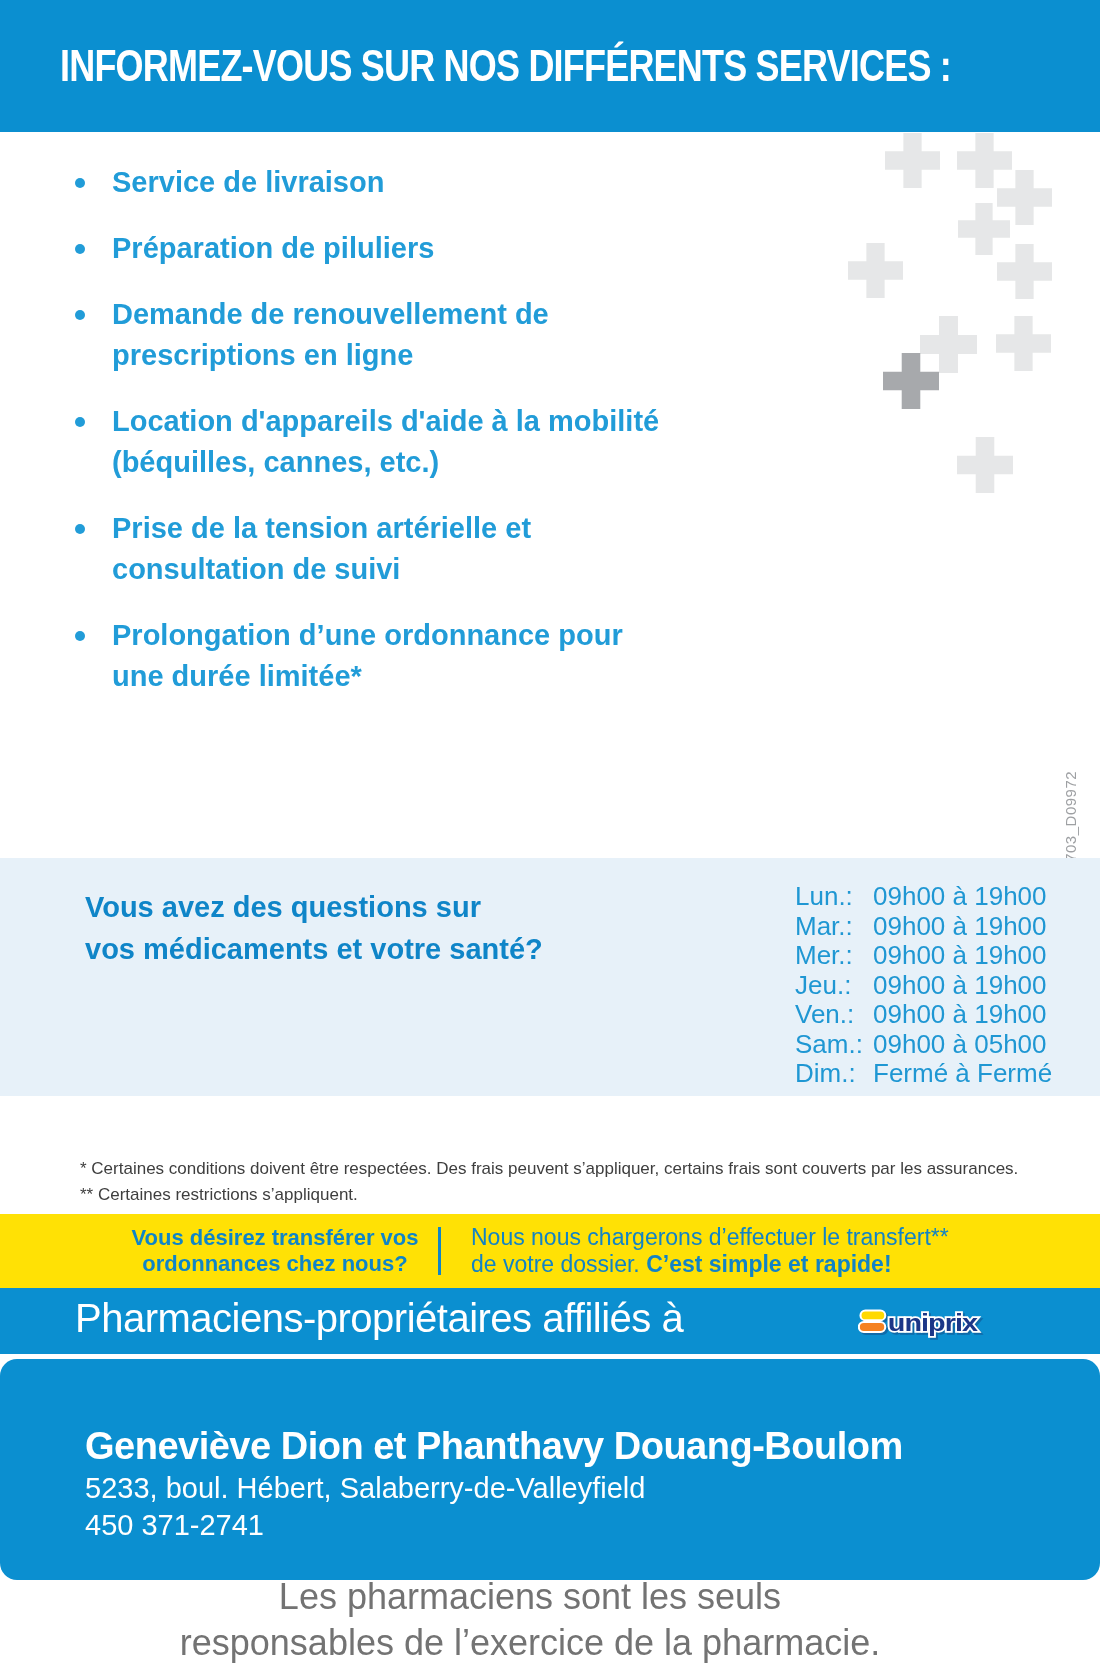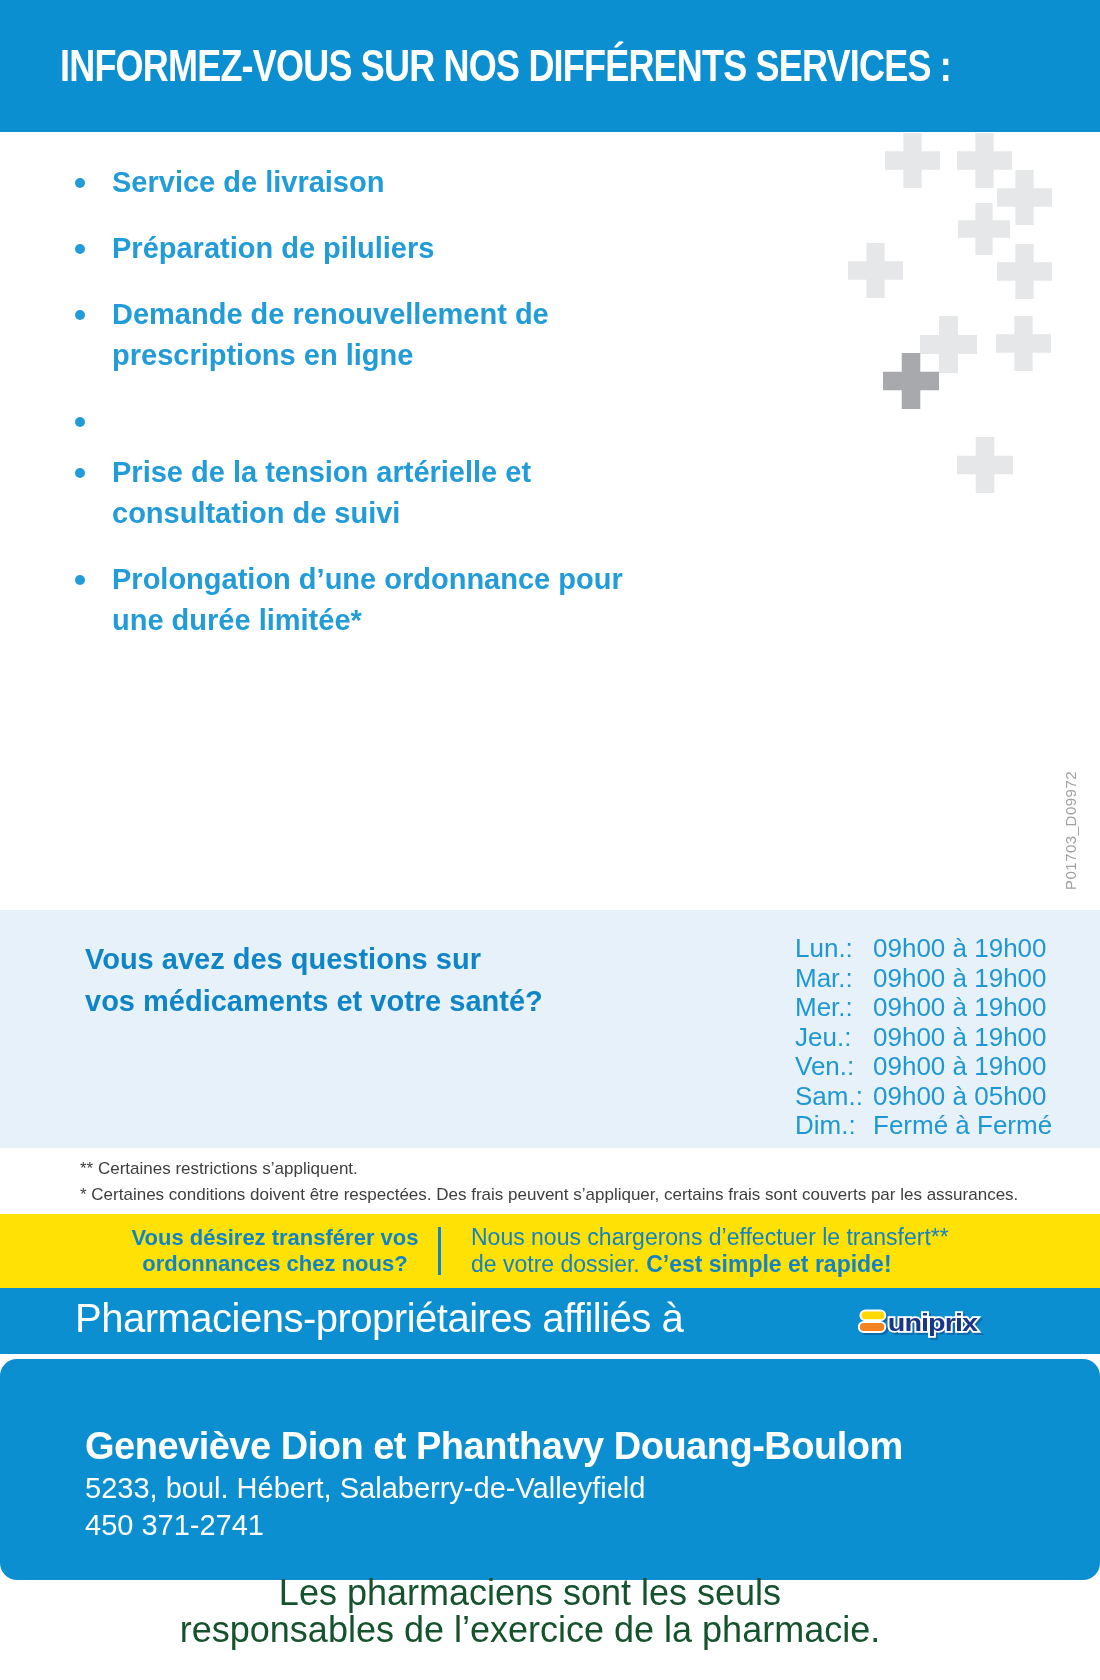--- a/index.html
+++ b/index.html
@@ -23,21 +23,21 @@
   .cross{position:absolute;background:#E6E7E8;
     clip-path:polygon(33.4% 0,66.6% 0,66.6% 33.4%,100% 33.4%,100% 66.6%,66.6% 66.6%,66.6% 100%,33.4% 100%,33.4% 66.6%,0 66.6%,0 33.4%,33.4% 33.4%);}
   .cross.dark{background:#A7A9AC;}
   
   .print-code{
     position:absolute;left:1062px;top:890px;width:132px;height:18px;
     transform:rotate(-90deg);transform-origin:0 0;
     color:#9EA0A3;font-size:15px;letter-spacing:0.5px;white-space:nowrap;
   }
   
-  .questions-panel{position:absolute;left:0;top:910px;width:1100px;height:238px;background:#E7F1F9;}
+  .questions-panel{position:absolute;left:0;top:858px;width:1100px;height:238px;background:#E7F1F9;}
   .question{position:absolute;left:85px;top:28px;color:#0F85C8;font-weight:bold;font-size:29px;line-height:42px;white-space:pre-line;}
   .cta{position:absolute;left:85px;top:168px;color:#0F85C8;font-weight:bold;font-size:29px;}
   .hours{position:absolute;left:795px;top:24px;display:grid;grid-template-columns:72px auto;column-gap:6px;}
   .hours div{color:#1F97D3;font-size:26px;line-height:29.5px;}
   
   .footnotes{position:absolute;left:80px;top:1156px;color:#3E3E3E;font-size:17px;line-height:26px;}
   
   .transfer-banner{position:absolute;left:0;top:1214px;width:1100px;height:74px;background:#FFE105;}
   .transfer-left{position:absolute;left:110px;top:11px;width:330px;text-align:center;color:#0F85C8;font-weight:bold;font-size:22px;line-height:26px;white-space:pre-line;}
   .transfer-divider{position:absolute;left:438px;top:13px;width:3px;height:48px;background:#0F85C8;}
@@ -46,21 +46,21 @@
   
   .affiliation-banner{position:absolute;left:0;top:1288px;width:1100px;height:66px;background:#0B8FD0;}
   .affiliation-label{position:absolute;left:75px;top:8px;color:#fff;font-size:40px;font-weight:normal;letter-spacing:-0.5px;}
   .uniprix-logo{position:absolute;left:858px;top:16px;filter:drop-shadow(2px 2px 0 rgba(20,40,100,0.35));}
   
   .owners-section{position:absolute;left:0;top:1359px;width:1100px;height:221px;background:#0B8FD0;border-radius:17px;}
   .owner-name{position:absolute;left:85px;top:66px;color:#fff;font-weight:bold;font-size:38px;letter-spacing:-0.5px;white-space:nowrap;}
   .owner-address{position:absolute;left:85px;top:113px;color:#fff;font-size:29px;text-align:right;}
   .owner-phone{position:absolute;left:85px;top:150px;color:#fff;font-size:29px;}
   
-  .tagline{position:absolute;left:0;top:1574px;width:1060px;text-align:center;color:#14532d;font-size:36px;font-weight:300;line-height:37px;white-space:pre-line;}
+  .tagline{position:absolute;left:0;top:1574px;width:1060px;text-align:center;color:#737373;font-size:36px;font-weight:300;line-height:46px;white-space:pre-line;}
 </style>
 </head>
 <body>
 
 <div class="page">
 
   <div class="header">
     <h1>INFORMEZ-VOUS SUR NOS DIFFÉRENTS SERVICES :</h1>
   </div>
 
@@ -74,20 +74,22 @@
           <span class="dot"></span>
           <span class="txt">Préparation de piluliers</span>
         </li>
       <li>
           <span class="dot"></span>
           <span class="txt">Demande de renouvellement de
 prescriptions en ligne</span>
         </li>
       <li>
           <span class="dot"></span>
+          <span class="txt">Location d'appareils d'aide à la mobilité
+(béquilles, cannes, etc.)</span>
         </li>
       <li>
           <span class="dot"></span>
           <span class="txt">Prise de la tension artérielle et
 consultation de suivi</span>
         </li>
       <li>
           <span class="dot"></span>
           <span class="txt">Prolongation d’une ordonnance pour
 une durée limitée*</span>
@@ -123,22 +125,22 @@
       <div>Ven.:</div>
         <div>09h00 à 19h00</div>
       <div>Sam.:</div>
         <div>09h00 à 05h00</div>
       <div>Dim.:</div>
         <div>Fermé à Fermé</div>
     </div>
   </div>
 
   <div class="footnotes">
+    <div>* Certaines conditions doivent être respectées. Des frais peuvent s’appliquer, certains frais sont couverts par les assurances.</div>
     <div>** Certaines restrictions s’appliquent.</div>
-    <div>* Certaines conditions doivent être respectées. Des frais peuvent s’appliquer, certains frais sont couverts par les assurances.</div>
   </div>
 
   <div class="transfer-banner">
     <div class="transfer-left">Vous désirez transférer vos
 ordonnances chez nous?</div>
     <div class="transfer-divider"></div>
     <div class="transfer-right">
       <div><span>Nous nous chargerons d’effectuer le transfert**</span></div>
       <div>
         <span>de votre dossier. </span><span class="bold">C’est simple et rapide!</span>

